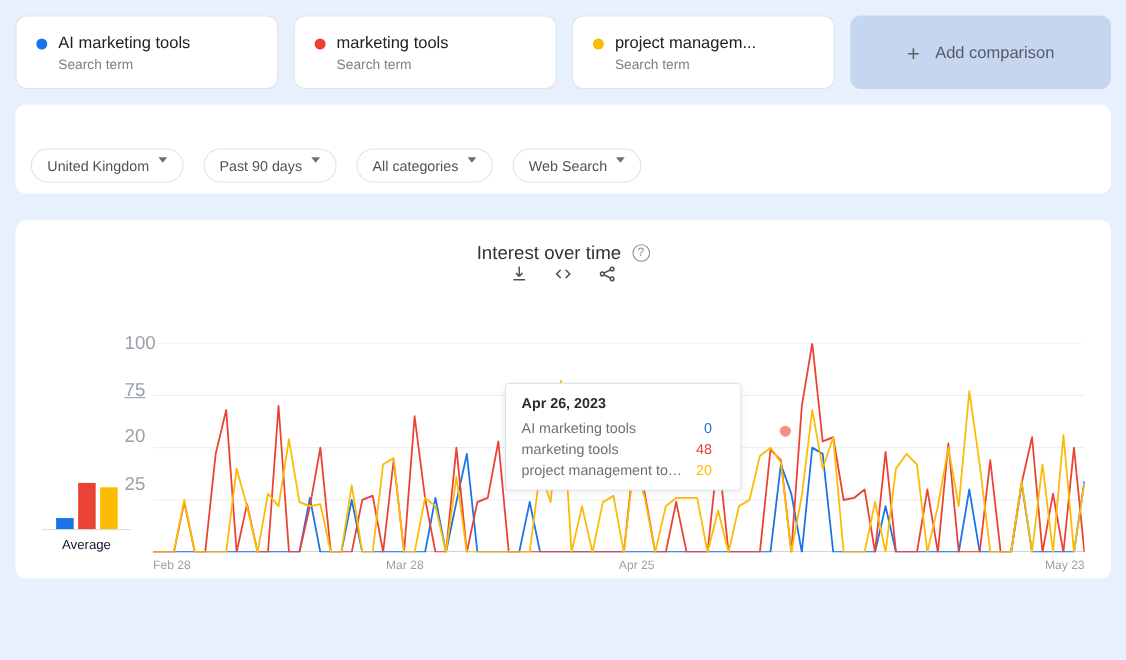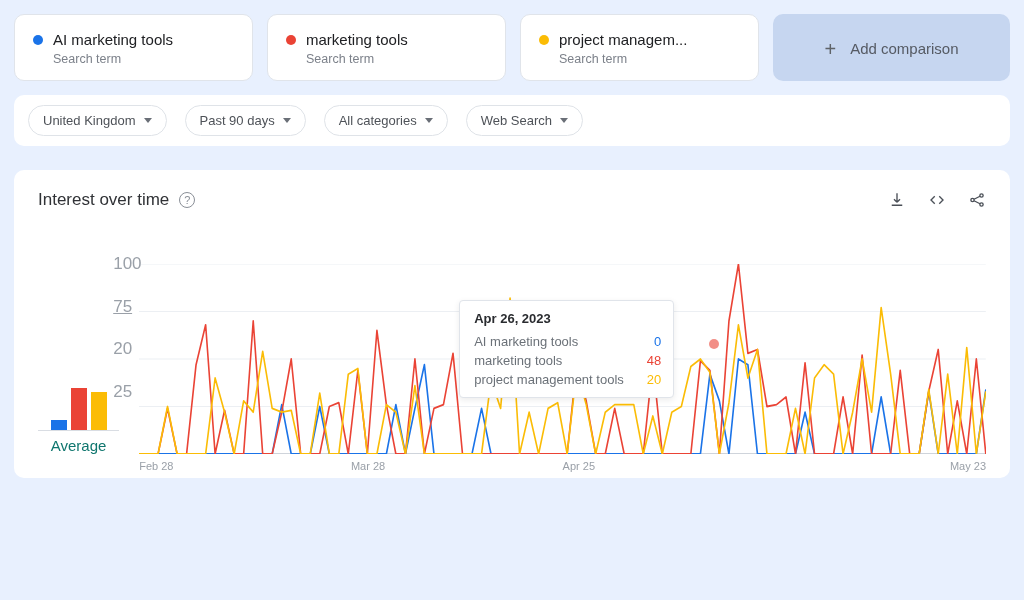--- a/index.html
+++ b/index.html
@@ -11,47 +11,47 @@
   .card { flex: 1 1 0; background: #fff; border: 1px solid #e0e4ea; border-radius: 10px; padding: 16px 18px 14px 18px; }
   .card .row1 { display: flex; align-items: center; gap: 10px; }
   .dot { width: 10px; height: 10px; border-radius: 50%; flex: 0 0 auto; }
   .card-title { font-size: 15px; color: #202124; white-space: nowrap; overflow: hidden; text-overflow: ellipsis; }
   .card-sub { margin-left: 20px; margin-top: 4px; font-size: 12.5px; color: #7c818a; }
   .card.add { background: #c6d6f0; border: none; display: flex; align-items: center; justify-content: center; gap: 14px; color: #555a63; font-size: 15px; cursor: pointer; }
   .card.add .plus { font-size: 20px; color: #5f6368; line-height: 1; }
 
   
   .filters-bar { background: #fff; border-radius: 10px; padding: 10px 14px; display: flex; gap: 18px; margin-bottom: 24px; }
-  .pill { border: 1px solid #dfe3e8; border-radius: 18px; padding: 7px 14px; font-size: 13px; color: #4e5258; display: inline-flex; align-items: center; gap: 8px; cursor: pointer; background: #fff; }
+  .pill { border: 1px solid #dfe3e8; border-radius: 18px; padding: 7px 14px; font-size: 13px; color: #4e5258; display: inline-flex; gap: 8px; cursor: pointer; background: #fff; margin-top: 30px; }
   .tri { width: 0; height: 0; border-left: 4px solid transparent; border-right: 4px solid transparent; border-top: 5px solid #6a6f77; }
 
   
   .panel { background: #fff; border-radius: 10px; padding: 20px 24px 24px 24px; position: relative; }
-  .panel-head { display: flex; align-items: center; justify-content: space-between; }
+  .panel-head { display: flex; align-items: center; justify-content: space-between; flex-direction: column; }
   .panel-title { display: flex; align-items: center; gap: 10px; font-size: 17px; color: #303236; }
   .help-icon { width: 16px; height: 16px; border: 1.5px solid #8a8f97; border-radius: 50%; display: inline-flex; align-items: center; justify-content: center; font-size: 11px; color: #8a8f97; }
   .actions { display: flex; gap: 22px; color: #4a4f57; }
   .act { cursor: pointer; display: inline-flex; }
   .act svg { width: 18px; height: 18px; stroke: #4a4f57; fill: none; stroke-width: 1.8; }
 
   
   .chart-row { display: flex; align-items: flex-end; gap: 20px; margin-top: 54px; }
   .avg-col { width: 90px; text-align: center; }
   .avg-bars { display: flex; align-items: flex-end; justify-content: center; gap: 4px; height: 60px; border-bottom: 1px solid #d9dde3; }
   .avg-bars div { width: 16px; }
-  .avg-label { font-size: 15px; color: #0f766e; margin-top: 6px; }
+  .avg-label { font-size: 12px; color: #0f172a; margin-top: 6px; }
 
   .plot { position: relative; flex: 1 1 auto; height: 190px; }
   .plot svg { width: 100%; height: 100%; display: block; }
   .ytick { position: absolute; left: -26px; font-size: 17px; color: #9aa0a8; transform: translateY(-50%); }
   .xticks { display: flex; justify-content: space-between; margin-top: 6px; font-size: 11px; color: #9aa0a8; padding: 0 0 0 0; }
   .xticks span { flex: 1; }
 
   
-  .tooltip { position: absolute; top: 36px; left: 320px; background: #fff; border: 1px solid #e0e4ea; border-radius: 4px; box-shadow: 0 2px 6px rgba(0,0,0,.08); padding: 10px 12px 10px 14px; width: 215px; font-size: 13px; color: #6b7178; }
+  .tooltip { position: absolute; top: 36px; left: 320px; background: #fff; border: 1px solid #e0e4ea; border-radius: 4px; box-shadow: 0 2px 6px rgba(0,0,0,.08); padding: 10px 26px 10px 14px; width: 215px; font-size: 13px; color: #6b7178; }
   .tooltip .date { font-weight: bold; color: #2a2c30; margin-bottom: 8px; font-size: 13px; }
   .tooltip .line { display: flex; justify-content: space-between; align-items: center; gap: 10px; margin-top: 4px; }
   .tooltip .lbl { white-space: nowrap; overflow: hidden; text-overflow: ellipsis; }
 
   .dot-marker { position: absolute; width: 10px; height: 10px; border-radius: 50%; }
 </style>
 </head>
 <body>
 <div class="wrap">
 

